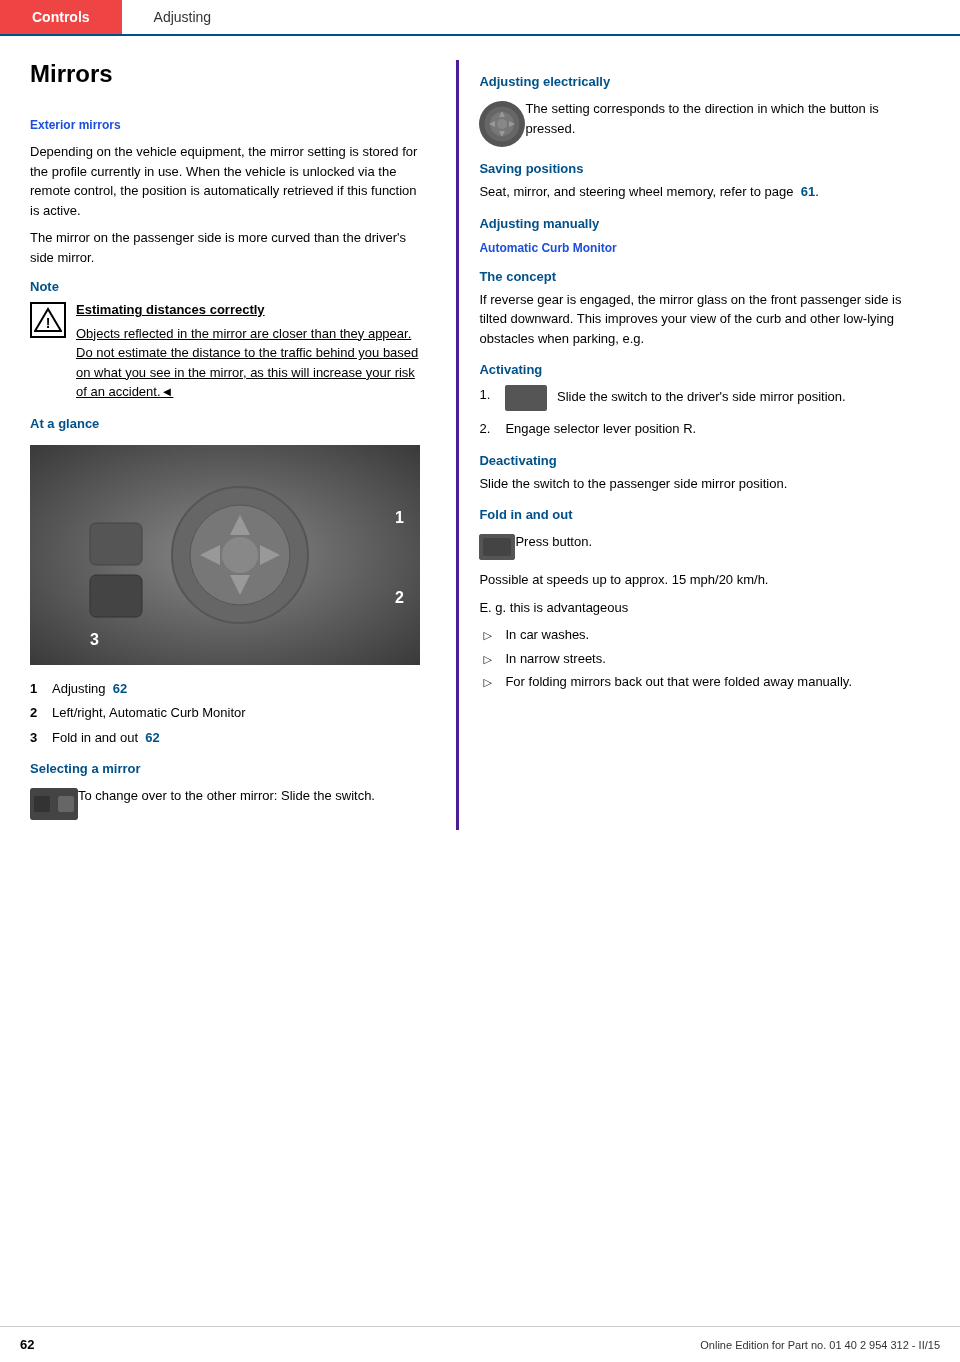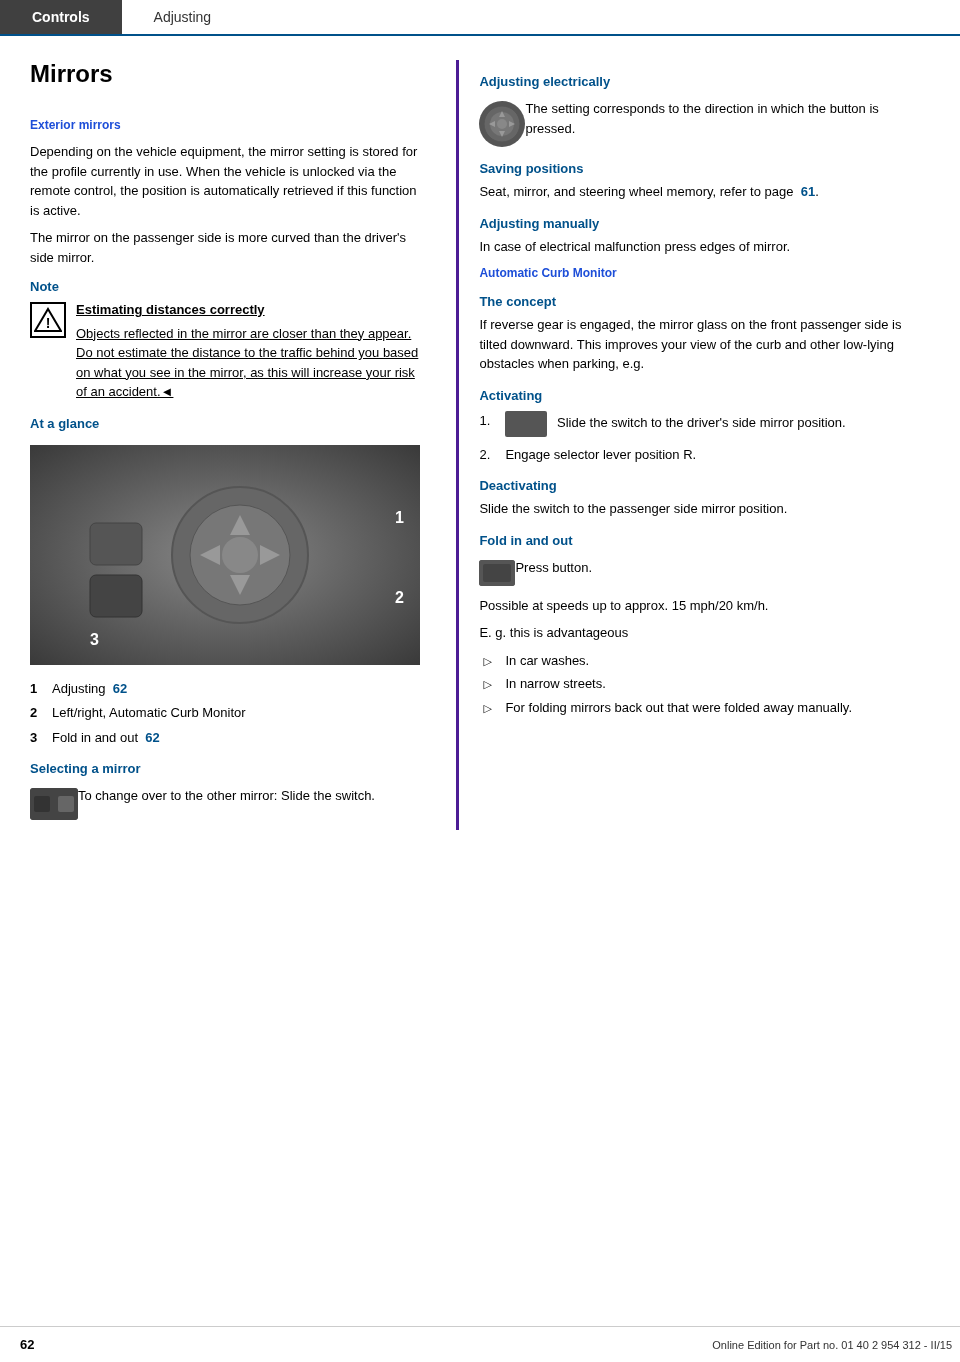--- a/index.html
+++ b/index.html
@@ -23,21 +23,21 @@
     .top-nav .nav-item {
       display: flex;
       align-items: center;
       justify-content: center;
       padding: 0 32px;
       font-size: 14px;
       font-weight: bold;
       color: #000;
     }
     .top-nav .nav-item.active {
-      background: #404040;
+      background: #ef4444;
       color: #fff;
     }
     .top-nav .nav-item.secondary {
       color: #333;
       font-weight: normal;
     }
 
     
     .content-area {
       display: flex;
@@ -263,21 +263,21 @@
     }
     .footer-page {
       font-size: 13px;
       font-weight: bold;
       color: #000;
     }
     .footer-text {
       font-size: 11px;
       color: #333;
       position: absolute;
-      right: 8px;
+      right: 20px;
     }
     .footer-center {
       font-size: 11px;
       color: #888;
       position: absolute;
       left: 50%;
       transform: translateX(-50%);
     }
 
     .blue-link {
@@ -401,21 +401,20 @@
       <p class="body-text">The setting corresponds to the direction in which the button is pressed.</p>
     </div>
 
     <h3 class="section-h2">Saving positions</h3>
     <p class="body-text">
       <span>Seat, mirror, and steering wheel memory, refer to page</span>
       &nbsp;<span class="blue-link">61</span>.
     </p>
 
     <h3 class="section-h2">Adjusting manually</h3>
-    <p class="body-text">In case of electrical malfunction press edges of mirror.</p>
 
     <h2 class="section-h1">Automatic Curb Monitor</h2>
 
     <h3 class="section-h2">The concept</h3>
     <p class="body-text">If reverse gear is engaged, the mirror glass on the front passenger side is tilted downward. This improves your view of the curb and other low-lying obstacles when parking, e.g.</p>
 
     <h3 class="section-h2">Activating</h3>
 
     <ol class="step-list">
       <li>

